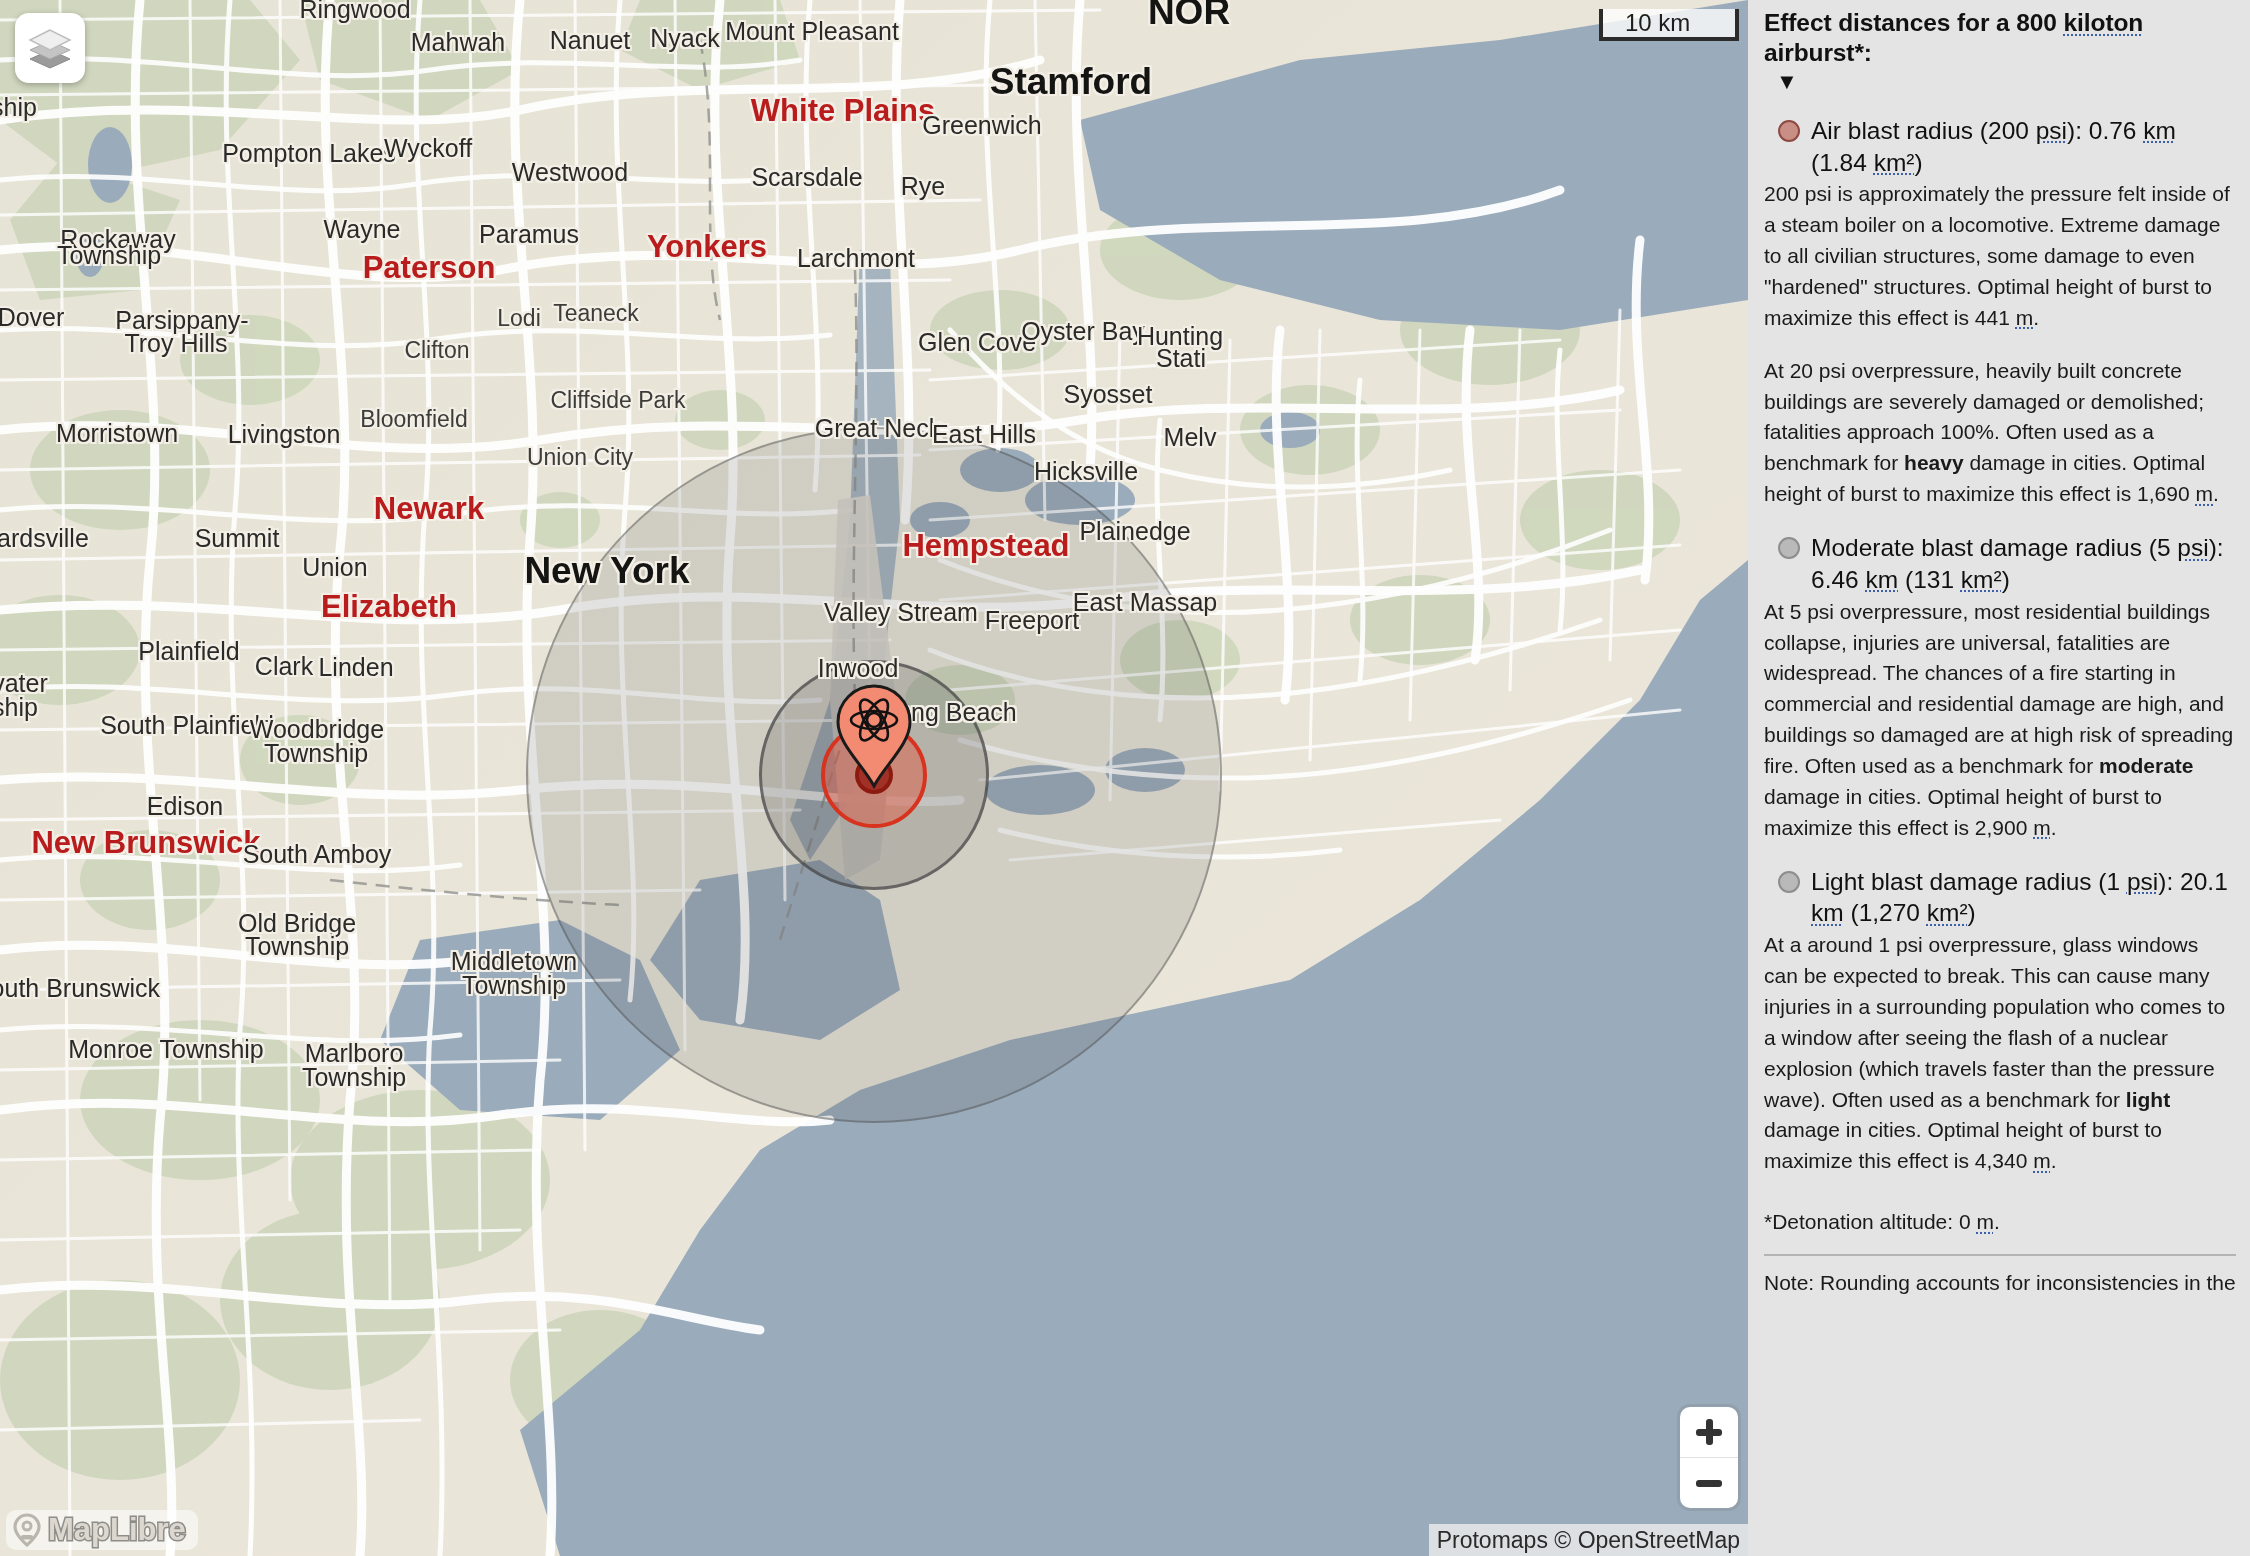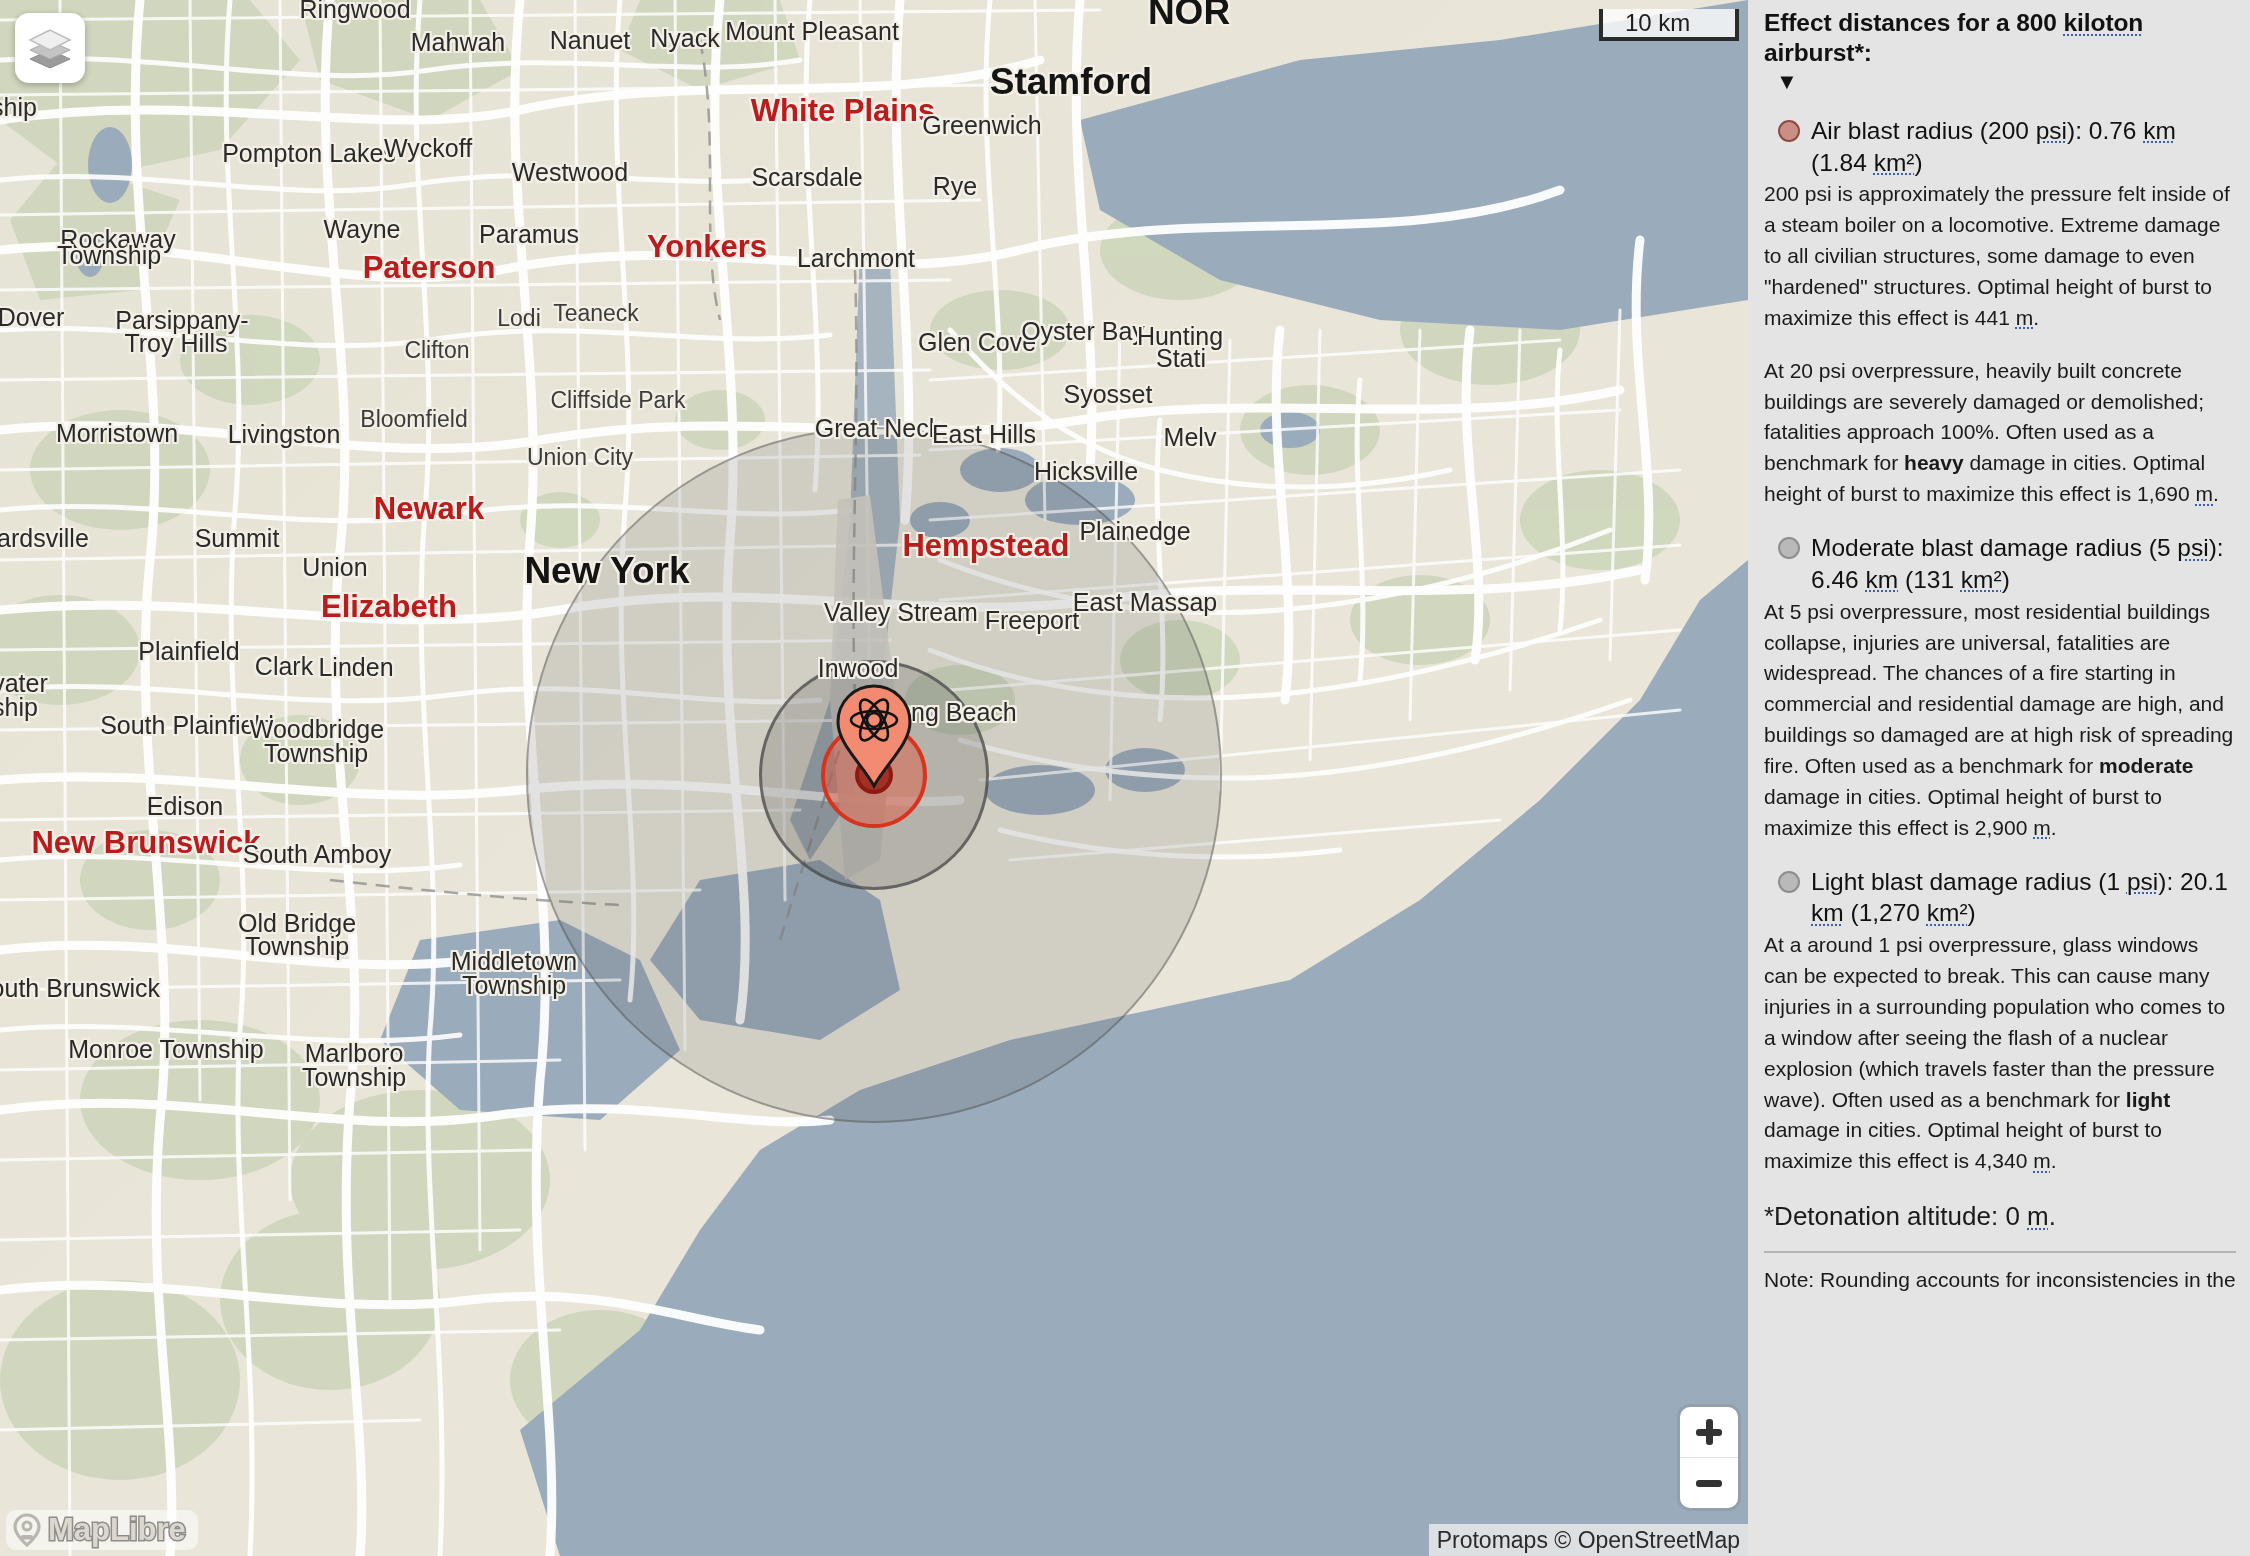--- a/index.html
+++ b/index.html
@@ -133,21 +133,21 @@
     flex:0 0 auto;width:22px;height:22px;border-radius:50%;
     margin-top:5px;box-sizing:border-box;
   }
   .effect-title{
     font-size:24.5px;line-height:1.30;color:#111;
   }
   .effect-body{
     font-size:21px;line-height:1.47;color:#1a1a1a;margin-top:1px;
   }
   #footnote{
-    font-size:26px;line-height:1.47;margin-top:20px;color:#1a1a1a;
+    font-size:21px;line-height:1.47;margin-top:30px;color:#1a1a1a;
   }
   #divider{
     height:2px;background:#b4b4b4;margin:16px 0 0 0;
   }
   #note{
     font-size:21px;line-height:1.47;margin-top:12px;color:#1a1a1a;
   }
 </style>
 </head>
 <body>
@@ -330,21 +330,21 @@
         <div class="map-label lbl-mid" style="left: 685px; top: 38px;">Nyack</div>
         <div class="map-label lbl-mid" style="left: 812px; top: 31px;">Mount Pleasant</div>
         <div class="map-label lbl-huge" style="left: 1071px; top: 82px;">Stamford</div>
         <div class="map-label lbl-major" style="left: 843px; top: 111px;">White Plains</div>
         <div class="map-label lbl-mid" style="left: 982px; top: 125px;">Greenwich</div>
         <div class="map-label lbl-mid" style="left: 14px; top: 107px;">ship</div>
         <div class="map-label lbl-mid" style="left: 309px; top: 153px;">Pompton Lakes</div>
         <div class="map-label lbl-mid" style="left: 428px; top: 148px;">Wyckoff</div>
         <div class="map-label lbl-mid" style="left: 570px; top: 172px;">Westwood</div>
         <div class="map-label lbl-mid" style="left: 807px; top: 177px;">Scarsdale</div>
-        <div class="map-label lbl-mid" style="left: 923px; top: 186px; margin-left: 32px;">Rye</div>
+        <div class="map-label lbl-mid" style="left: 923px; top: 186px;">Rye</div>
         <div class="map-label lbl-mid" style="left: 110px; top: 239px; margin-left: 8px;">Rockaway</div>
         <div class="map-label lbl-mid" style="left: 109px; top: 255px;">Township</div>
         <div class="map-label lbl-mid" style="left: 362px; top: 229px;">Wayne</div>
         <div class="map-label lbl-mid" style="left: 529px; top: 234px;">Paramus</div>
         <div class="map-label lbl-major" style="left: 707px; top: 247px;">Yonkers</div>
         <div class="map-label lbl-mid" style="left: 856px; top: 258px;">Larchmont</div>
         <div class="map-label lbl-mid" style="left: 31px; top: 317px;">Dover</div>
         <div class="map-label lbl-mid" style="left: 182px; top: 320px;">Parsippany-</div>
         <div class="map-label lbl-mid" style="left: 176px; top: 343px;">Troy Hills</div>
         <div class="map-label lbl-major" style="left: 429px; top: 268px;">Paterson</div>

